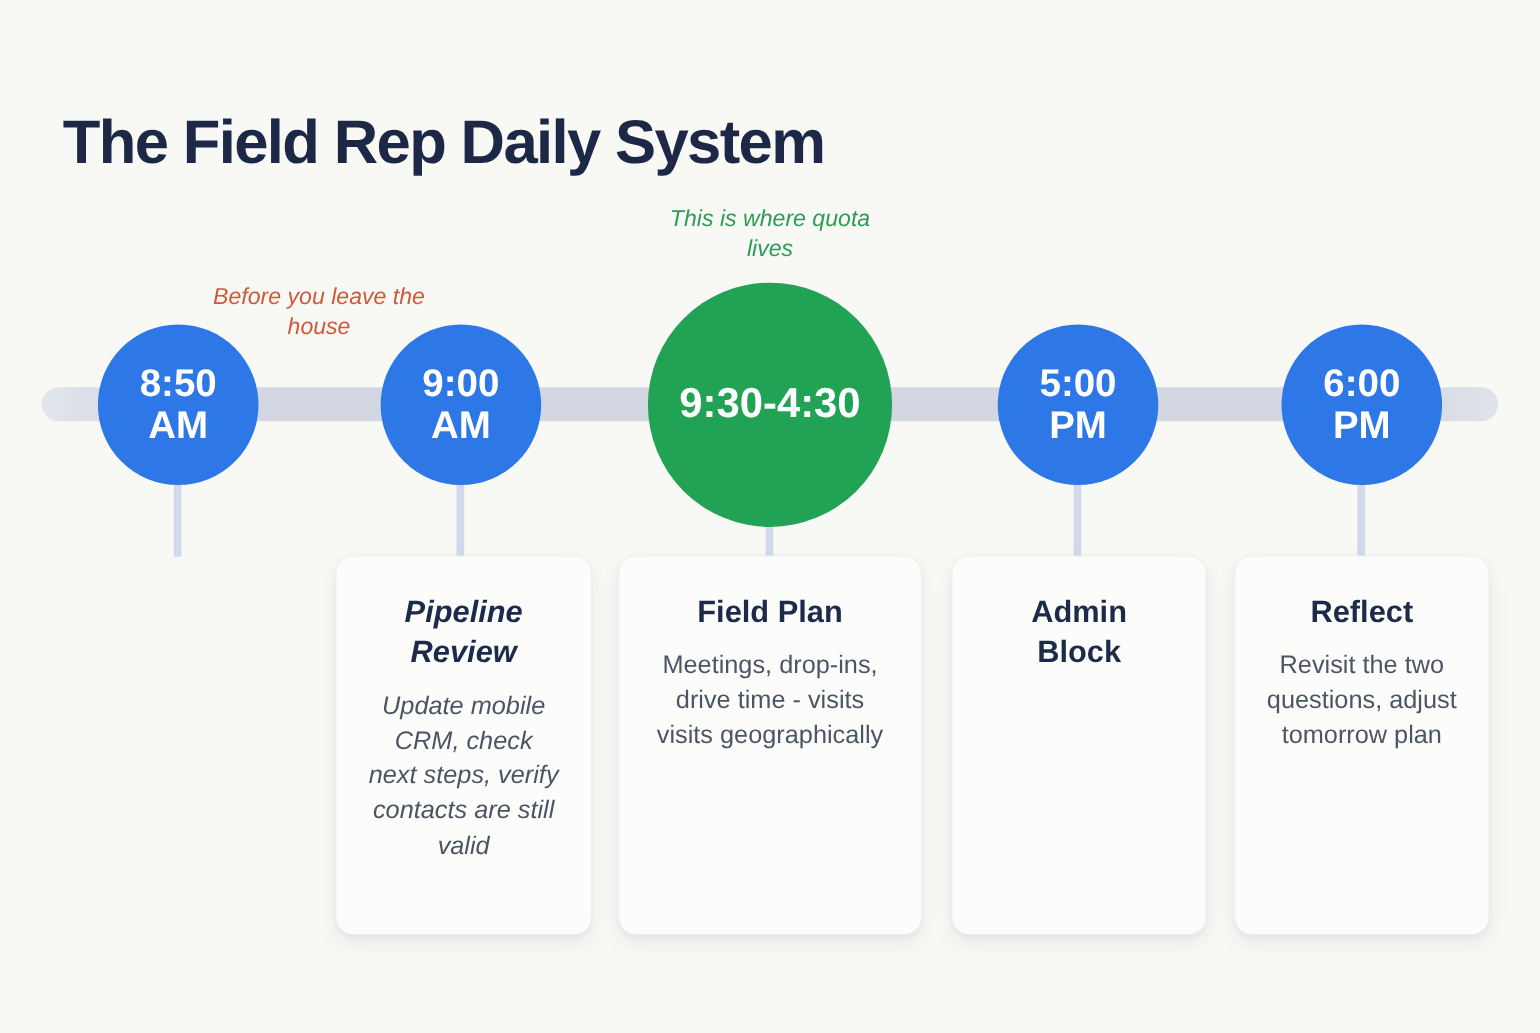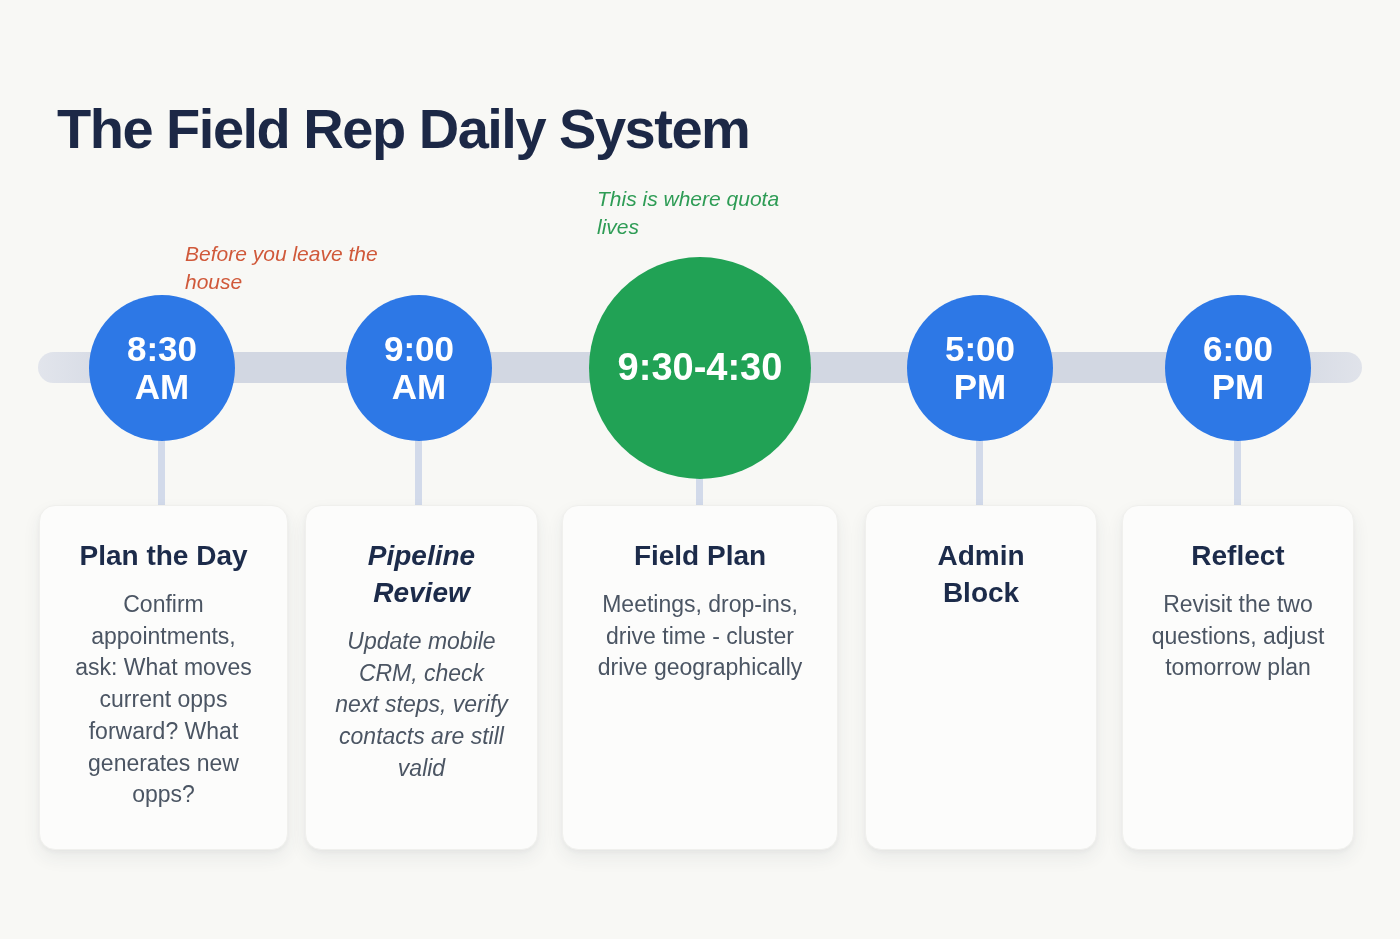--- a/index.html
+++ b/index.html
@@ -21,22 +21,23 @@
     color: #1c2846;
     margin-top: 44px;
   }
 
   .annotation {
     position: absolute;
     font-style: italic;
     font-size: 21px;
     font-weight: 500;
     line-height: 1.32;
+    text-align: center;
   }
-  .annotation-morning { left: 185px; top: 240px; width: 210px; color: #d0593a; }
+  .annotation-morning { left: 185px; top: 256px; width: 210px; color: #d0593a; }
   .annotation-quota   { left: 597px; top: 185px; width: 206px; color: #2e9c55; }
 
   .timeline-bar {
     position: absolute;
     left: 38px; top: 352px;
     width: 1324px; height: 31px;
     border-radius: 16px;
     background: linear-gradient(90deg, #e2e5ec 0%, #d2d7e2 7%, #d2d7e2 93%, #e0e3ea 100%);
     z-index: 1;
   }
@@ -132,52 +133,48 @@
 
   <div class="timeline-bar"></div>
 
   <div class="connector connector-1"></div>
   <div class="connector connector-2"></div>
   <div class="connector connector-3"></div>
   <div class="connector connector-4"></div>
   <div class="connector connector-5"></div>
 
   <div class="circle circle-blue circle-1">
-    <span>8:30</span>
+    <span>8:50</span>
     <span>AM</span>
   </div>
   <div class="circle circle-blue circle-2">
     <span>9:00</span>
     <span>AM</span>
   </div>
   <div class="circle circle-green circle-3">
     <span>9:30-4:30</span>
     <span></span>
   </div>
   <div class="circle circle-blue circle-4">
     <span>5:00</span>
     <span>PM</span>
   </div>
   <div class="circle circle-blue circle-5">
     <span>6:00</span>
     <span>PM</span>
   </div>
 
-  <div class="card card-1">
-    <div class="card-title">Plan the Day</div>
-    <div class="card-body">Confirm appointments, ask: What moves current opps forward? What generates new opps?</div>
-  </div>
   <div class="card card-2">
     <div class="card-title">Pipeline
 Review</div>
     <div class="card-body">Update mobile CRM, check next steps, verify contacts are still valid</div>
   </div>
   <div class="card card-3">
     <div class="card-title">Field Plan</div>
-    <div class="card-body">Meetings, drop-ins, drive time - cluster drive geographically</div>
+    <div class="card-body">Meetings, drop-ins, drive time - visits visits geographically</div>
   </div>
   <div class="card card-4">
     <div class="card-title">Admin
 Block</div>
   </div>
   <div class="card card-5">
     <div class="card-title">Reflect</div>
     <div class="card-body">Revisit the two questions, adjust tomorrow plan</div>
   </div>
 

